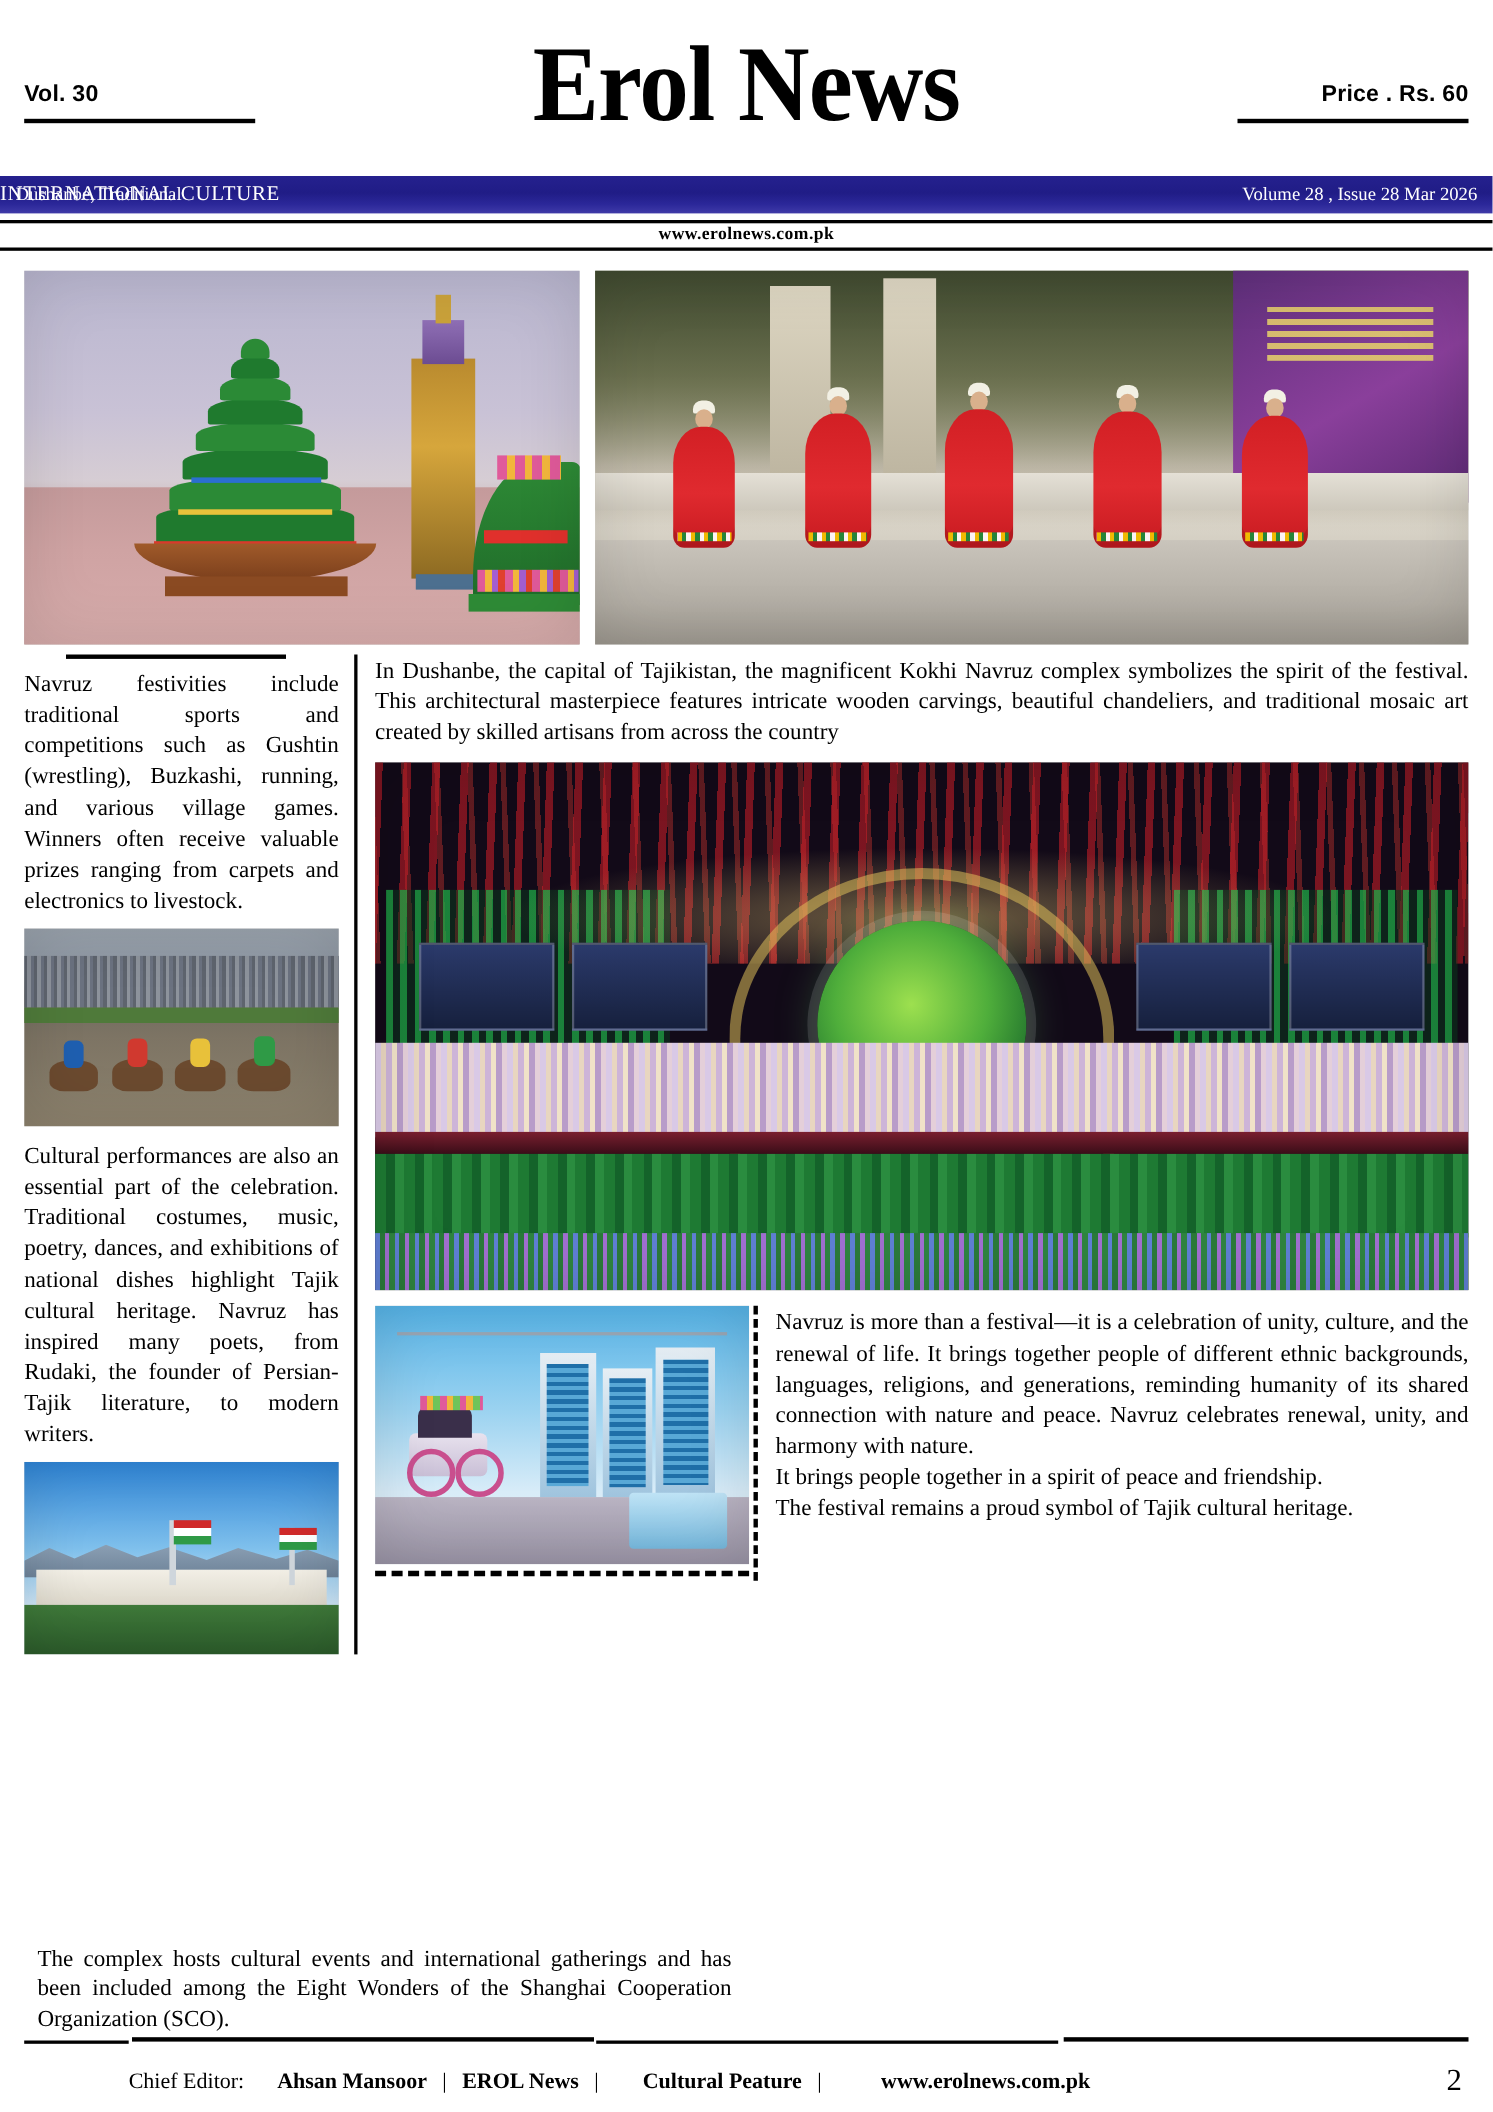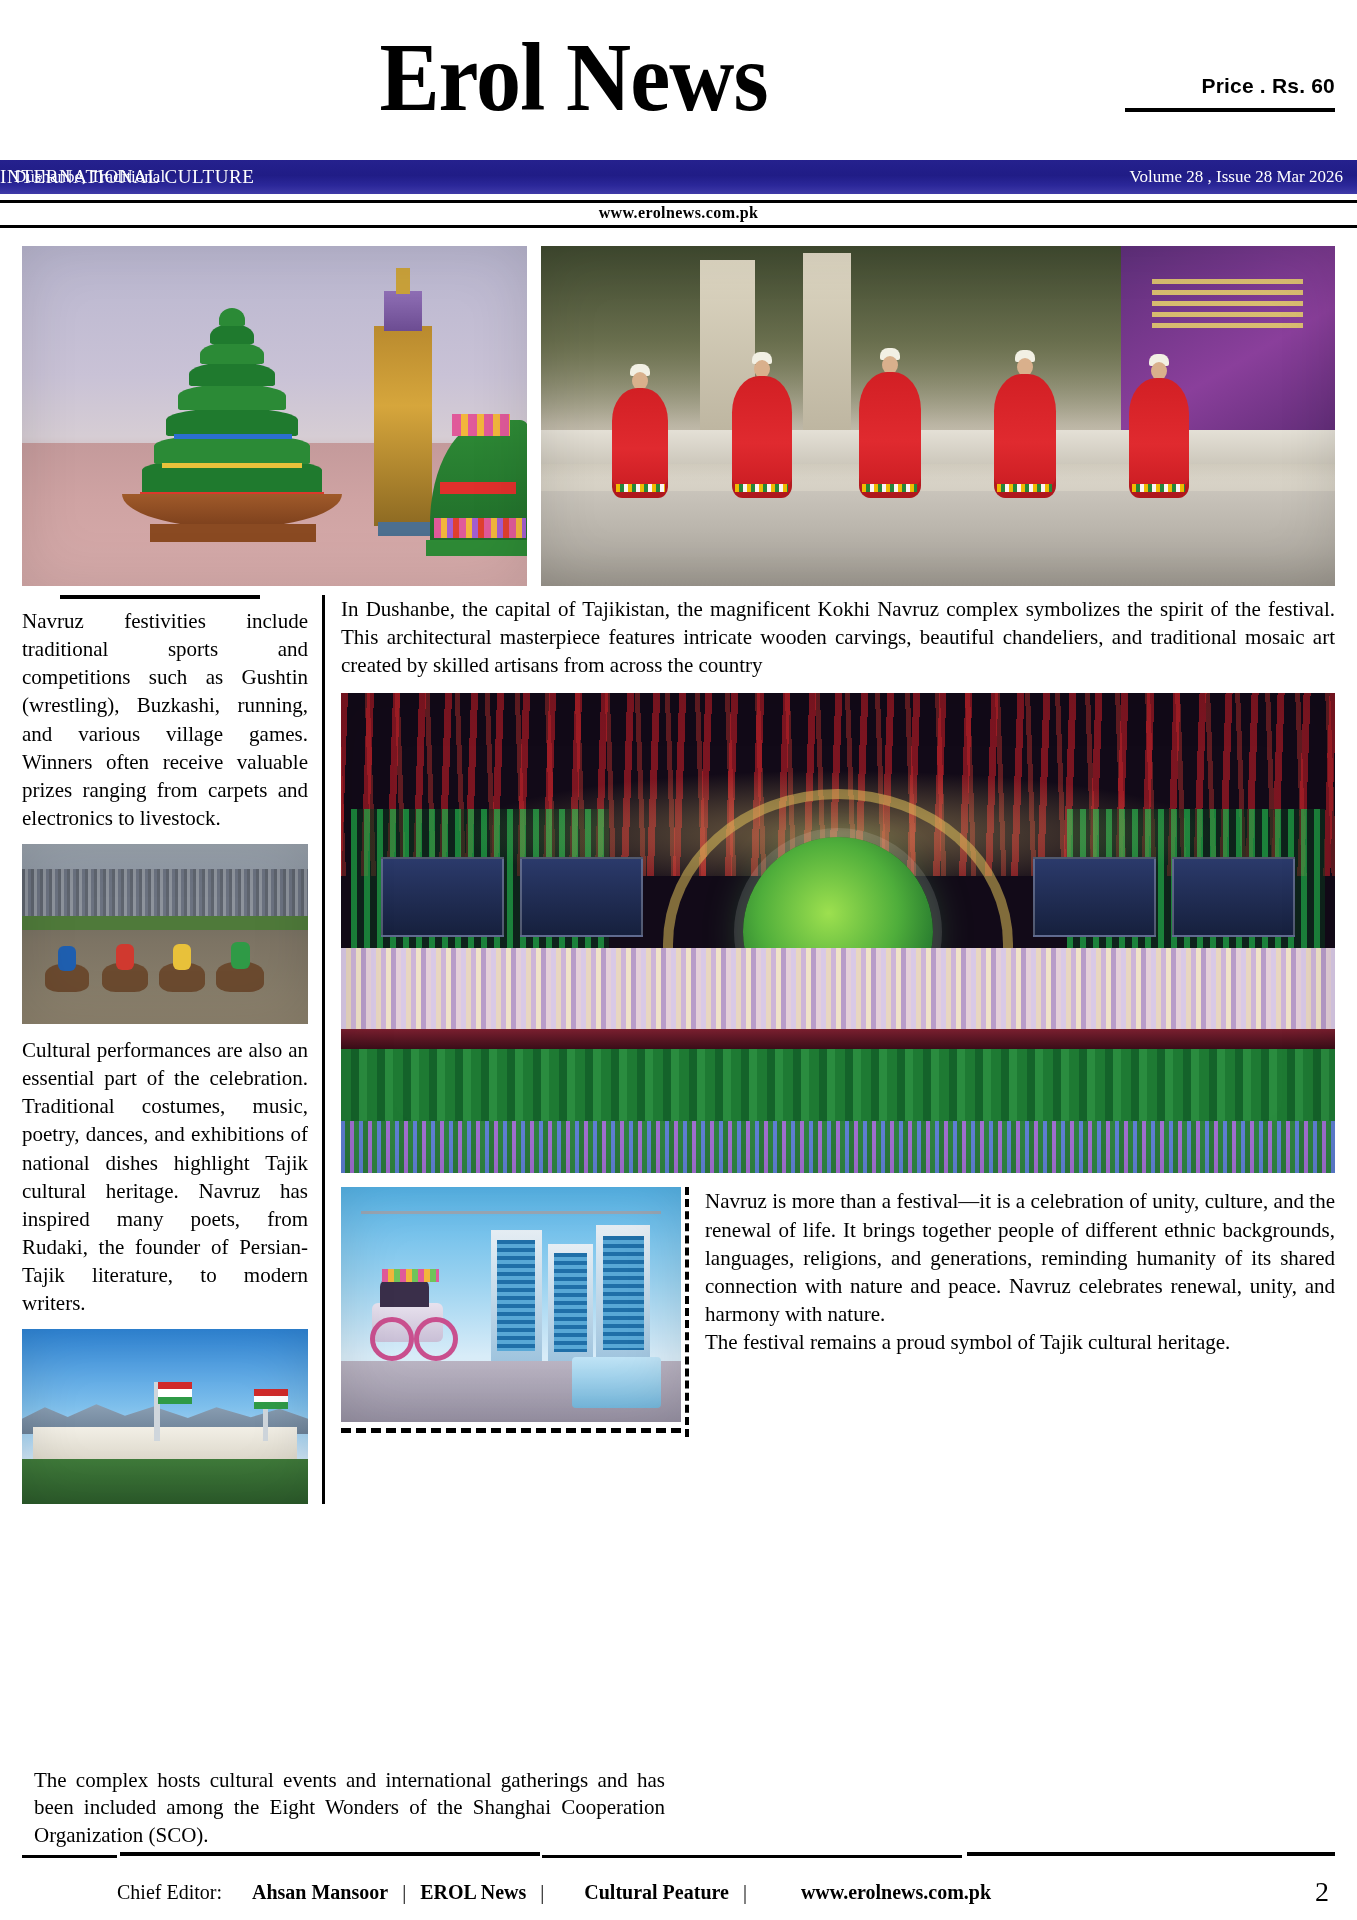--- a/index.html
+++ b/index.html
@@ -363,20 +363,24 @@
   .carriage { position:absolute; bottom:26%; left:6%; width:30%; height:40%; }
   .wheel { position:absolute; bottom:0; width:34px; height:34px; border:5px solid #c94f8e; border-radius:50%; }
 
   .vignette-soft { position:absolute; inset:0; box-shadow: inset 0 0 60px rgba(0,0,0,0.12); }
 </style>
 </head>
 <body>
 
 <div class="masthead">
   <div class="masthead-row">
+    <div class="side-block left">
+      <div class="side-label">Vol. 30</div>
+      <div class="side-rule"></div>
+    </div>
 
     <div class="paper-title">Erol News</div>
 
     <div class="side-block right">
       <div class="side-label">Price . Rs. 60</div>
       <div class="side-rule"></div>
     </div>
   </div>
 </div>
 
@@ -560,20 +564,21 @@
             </div>
             <div class="ph" style="right:6%; bottom:6%; width:26%; height:22%; background:linear-gradient(#bfe3f5,#76b9de); border-radius:4px;"></div>
             <div class="vignette-soft"></div>
           </div>
           <div class="dash-rule"></div>
           <p class="caption-wide" style="visibility:hidden; height:0; margin:0;"></p>
         </div>
 
         <div class="lower-right">
           <p class="body">Navruz is more than a festival—it is a celebration of unity, culture, and the renewal of life. It brings together people of different ethnic backgrounds, languages, religions, and generations, reminding humanity of its shared connection with nature and peace. Navruz celebrates renewal, unity, and harmony with nature.</p>
+          <p class="body" style="text-align:left; margin-top:0;">It brings people together in a spirit of peace and friendship.</p>
           <p class="body" style="margin-top:0;">The festival remains a proud symbol of Tajik cultural heritage.</p>
         </div>
       </div>
     </div>
   </div>
 
   <div style="position:absolute; left:22px; top:1755px; width:655px;">
     <p class="caption-wide">The complex hosts cultural events and international gatherings and has been included among the Eight Wonders of the Shanghai Cooperation Organization (SCO).</p>
   </div>
 

